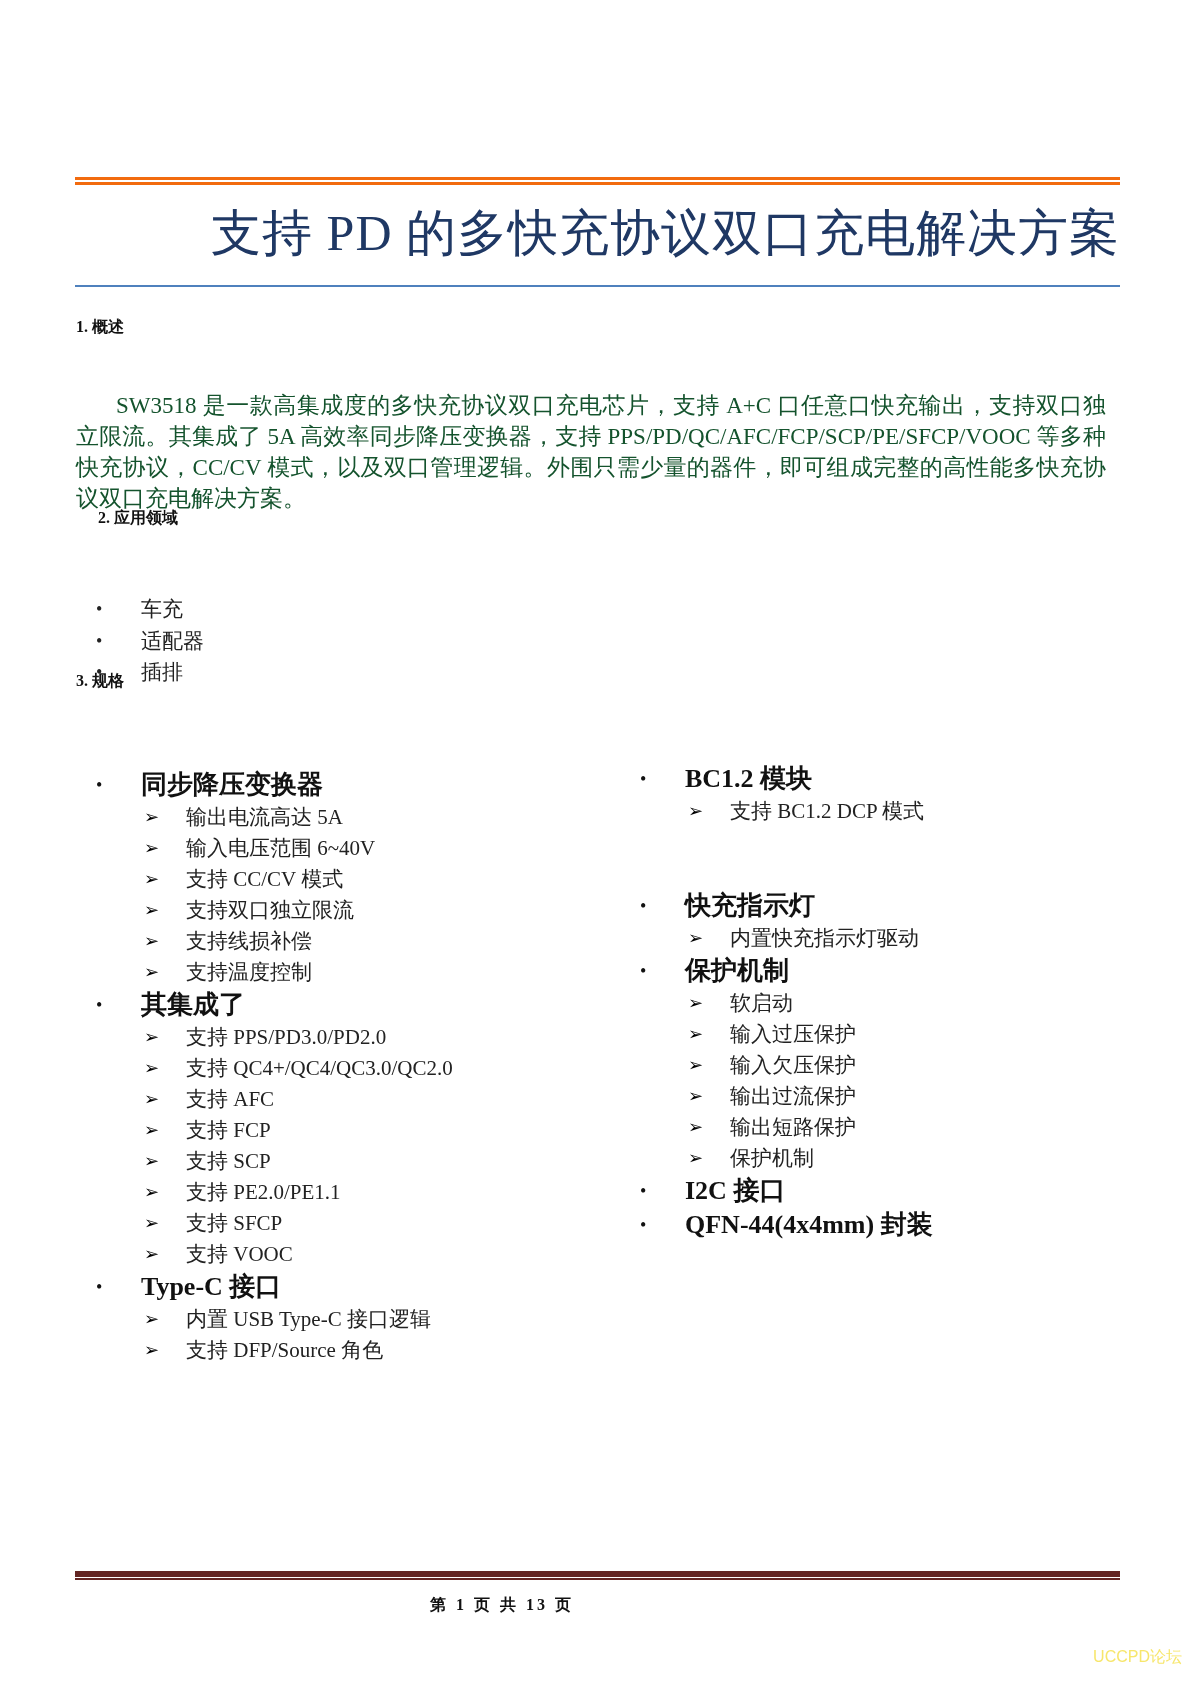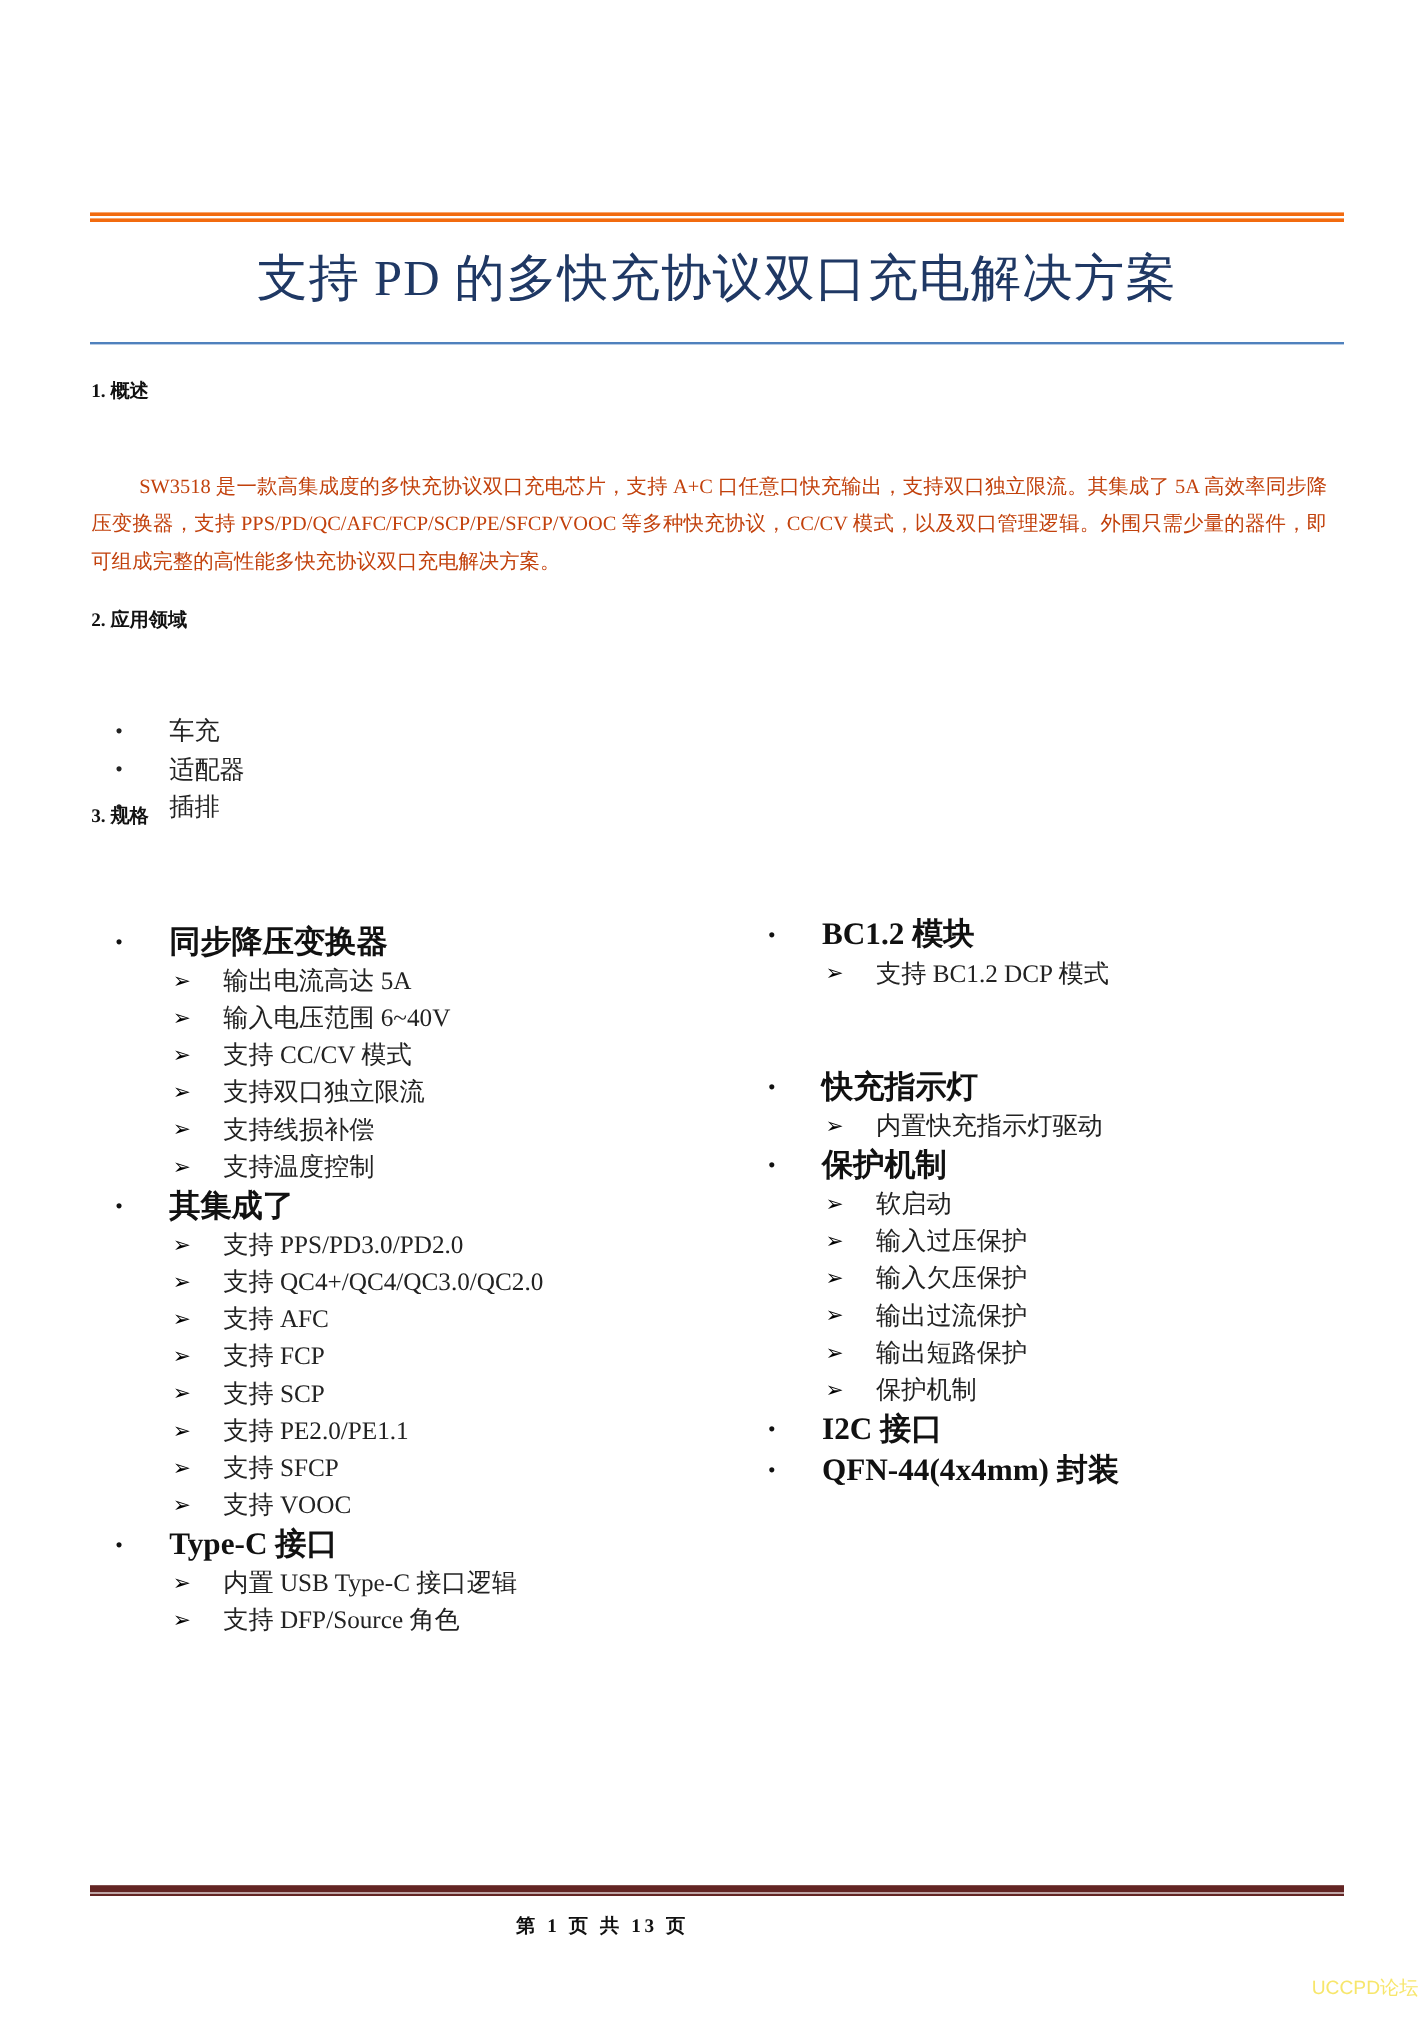--- a/index.html
+++ b/index.html
@@ -4,34 +4,34 @@
   <style>
     html, body { margin: 0; padding: 0; background: #ffffff; }
     body {
       width: 1190px; height: 1683px; position: relative; overflow: hidden;
       font-family: "Liberation Serif", "DejaVu Serif", serif;
       color: #111;
     }
     .rule-top-1 { position: absolute; left: 75px; top: 177px; width: 1045px; height: 3px; background: #f26b0f; }
     .rule-top-2 { position: absolute; left: 75px; top: 182px; width: 1045px; height: 3px; background: #f26b0f; }
     .title {
-      position: absolute; left: 75px; top: 198px; width: 1045px; text-align: center;
+      position: absolute; left: 75px; top: 198px; width: 1045px; text-align: right;
       font-family: "Liberation Serif", "DejaVu Serif", serif;
-      font-size: 42px; color: #1f3864; letter-spacing: 1px; line-height: 70px;
+      font-size: 50px; color: #1f3864; letter-spacing: 1px; line-height: 70px;
     }
     .rule-title-bottom { position: absolute; left: 75px; top: 285px; width: 1045px; height: 2px; background: #4f81bd; }
 
     .h1 {
       position: absolute; left: 76px; font-weight: bold; font-size: 16px; line-height: 30px;
       font-family: "Liberation Serif", "DejaVu Serif", serif;
     }
     .para {
       position: absolute; left: 76px; top: 390px; width: 1030px;
-      font-size: 17px; line-height: 31px; text-indent: 40px; text-align: justify;
-      color: #c2410c;
+      font-size: 23px; line-height: 31px; text-indent: 40px; text-align: justify;
+      color: #14532d;
     }
     .bullet-list { position: absolute; list-style: none; margin: 0; padding: 0; }
     .bullet-list li { position: relative; }
     .dot { position: absolute; left: 0; font-size: 18px; }
     .app-list { left: 96px; top: 594px; }
     .app-list li { height: 31.5px; line-height: 31.5px; font-size: 21px; padding-left: 45px; color: #222; }
 
     .spec-col { position: absolute; }
     .spec-left { left: 96px; top: 768px; }
     .spec-right { left: 640px; top: 762px; }
@@ -58,21 +58,21 @@
 <body>
 
 <div class="rule-top-1"></div>
 <div class="rule-top-2"></div>
 <h1 class="title" style="margin:0;font-weight:normal;">支持 PD 的多快充协议双口充电解决方案</h1>
 <div class="rule-title-bottom"></div>
 
 <div class="h1" style="top:312px;">1.  概述</div>
 <p class="para" style="margin:0;">SW3518 是一款高集成度的多快充协议双口充电芯片，支持 A+C 口任意口快充输出，支持双口独立限流。其集成了 5A 高效率同步降压变换器，支持 PPS/PD/QC/AFC/FCP/SCP/PE/SFCP/VOOC 等多种快充协议，CC/CV 模式，以及双口管理逻辑。外围只需少量的器件，即可组成完整的高性能多快充协议双口充电解决方案。</p>
 
-<div class="h1" style="top:503px;">2.  应用领域</div>
+<div class="h1" style="top:503px;margin-left:22px;">2.  应用领域</div>
 <ul class="bullet-list app-list">
   <li><span class="dot">•</span><span>车充</span></li>
   <li><span class="dot">•</span><span>适配器</span></li>
   <li><span class="dot">•</span><span>插排</span></li>
 </ul>
 
 <div class="h1" style="top:666px;">3.  规格</div>
 
 <div class="spec-col spec-left">
   <div class="cat"><span class="dot">•</span><span>同步降压变换器</span></div>

